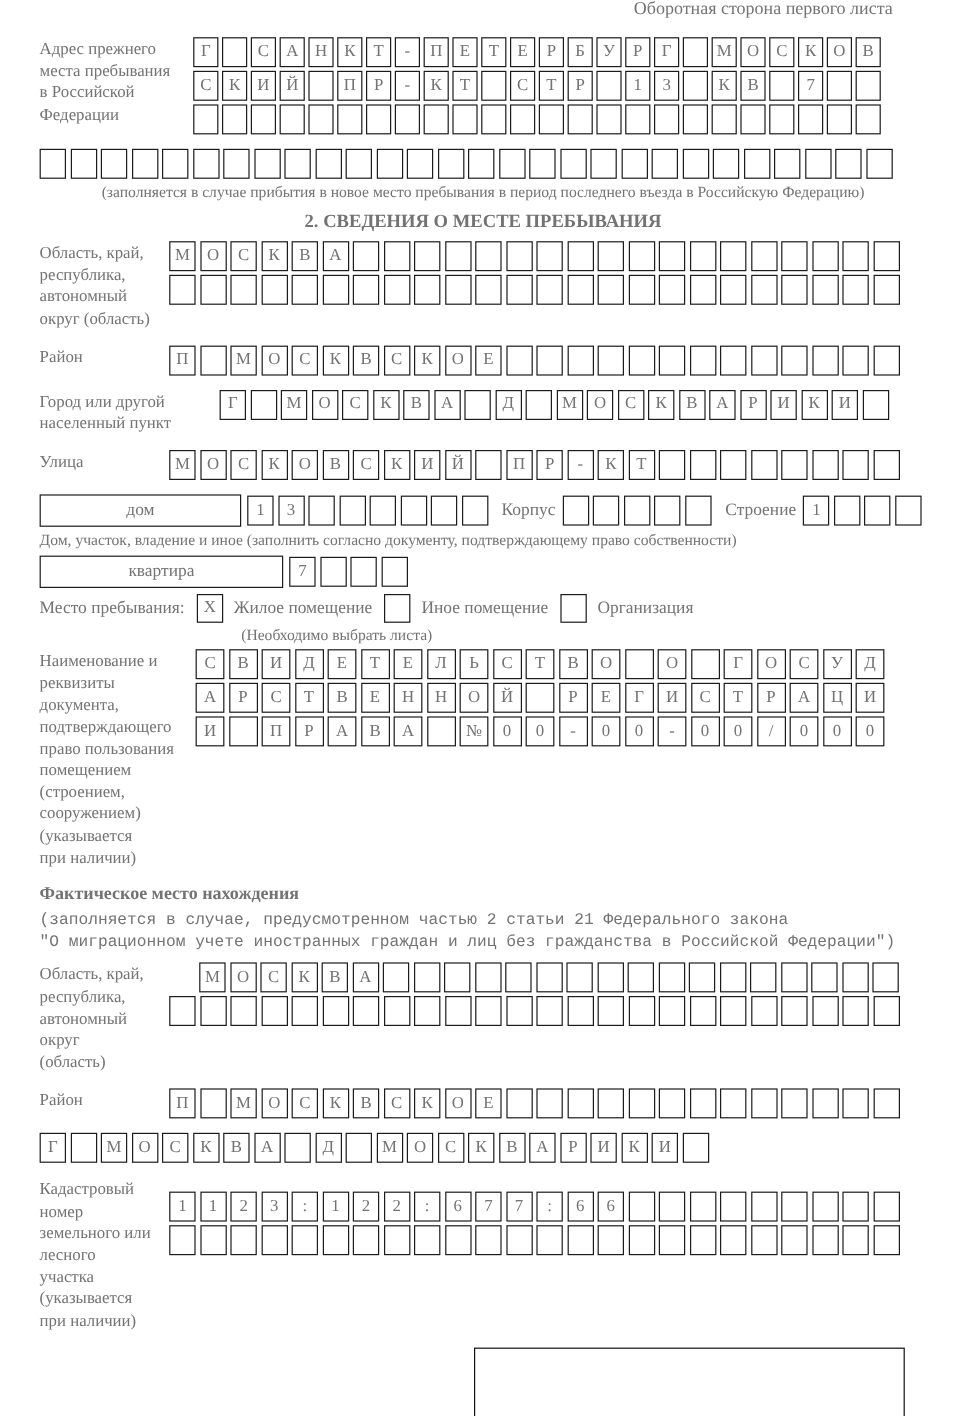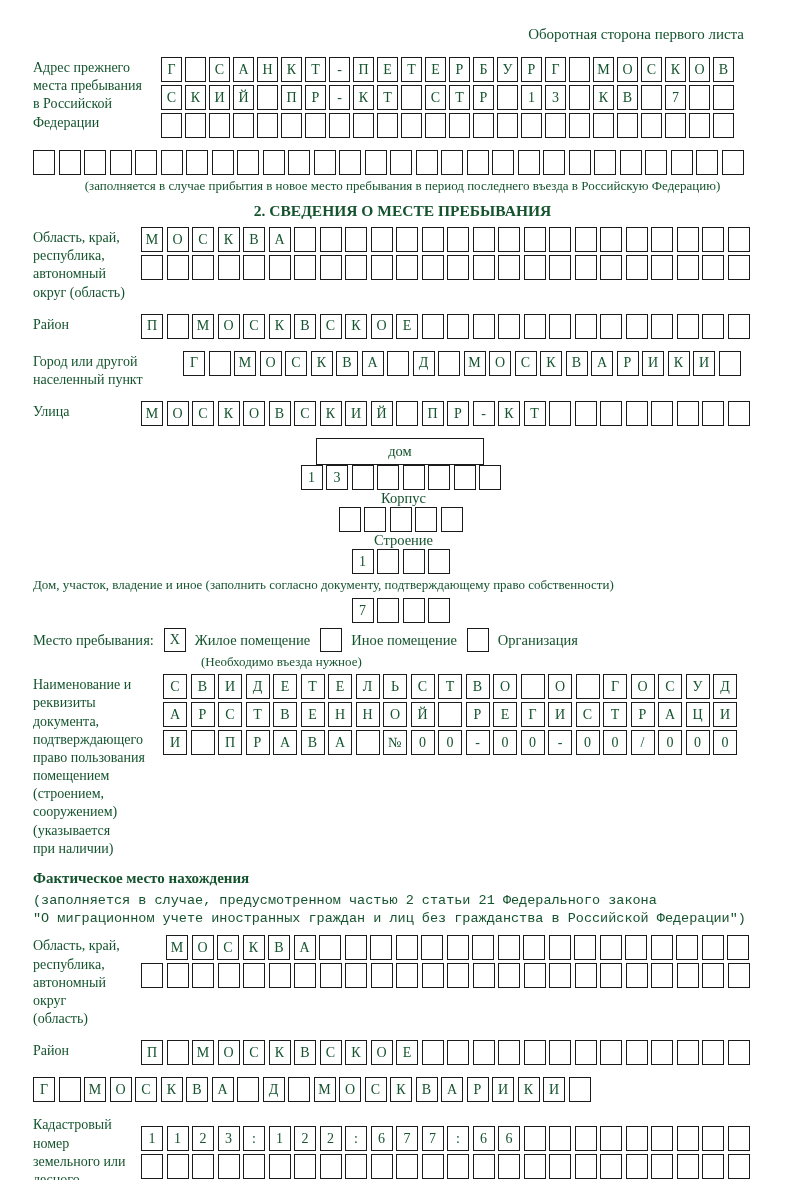--- a/index.html
+++ b/index.html
@@ -1,18 +1,18 @@
 <!DOCTYPE html>
 <html><head>
 <meta charset="utf-8">
 <style>
   html,body{margin:0;padding:0;background:#ffffff;}
   .sheet{
     width:800px;height:1180px;box-sizing:border-box;
-    padding:26px 28px 0 33px;background:#ffffff;color:#14532d;
+    padding:0 28px 0 33px;background:#ffffff;color:#737373;
     font-family:"Liberation Serif", serif;overflow:hidden;
   }
   .side-note{text-align:right;font-size:15px;padding-right:28px;margin-bottom:14px;}
   .fieldrow{display:flex;margin-bottom:12px;}
   .lbl{flex:0 0 auto;font-size:14px;line-height:1.3;white-space:pre-line;padding-top:2px;}
   .w128{width:128px}.w108{width:108px}.w150{width:150px}.w130{width:130px}
   .rows{display:flex;flex-direction:column;gap:3px;}
   .cellrow{display:flex;}
   .cell{
     box-sizing:border-box;flex:0 0 auto;width:22px;height:25px;
@@ -20,21 +20,21 @@
     display:flex;align-items:center;justify-content:center;
     font-size:14px;line-height:1;
   }
   .tight .cell{width:21px;margin-right:3px;}
   .wide .cell{width:24px;margin-right:3.5px;}
   .ind1{margin-left:25px;}
   .mt12{margin-top:12px;}
   .full-row{margin-top:1px;margin-bottom:3px;}
   .center-note{text-align:center;font-size:13px;margin:2px 0 4px;}
   .sec-title{text-align:center;font-weight:bold;font-size:15.5px;margin:8px 0 7px;}
-  .house-row{display:flex;align-items:center;margin:2px 0 2px;flex-direction:column;}
+  .house-row{display:flex;align-items:center;margin:2px 0 2px;}
   .named-box{box-sizing:border-box;border:1.7px solid #1b1b1b;height:27px;
     display:flex;align-items:center;justify-content:center;font-size:14.5px;flex:0 0 auto;background:#fff;}
   .box-dom{width:168px;margin-right:5px;}
   .box-kv{width:203px;margin-right:5px;}
   .mid-lbl{font-size:14.5px;margin:0 6px 0 8px;flex:0 0 auto;}
   .small-note{font-size:13px;margin:3px 0 5px;}
   .stay-row{display:flex;align-items:center;font-size:14.5px;margin-top:5px;}
   .cb{box-sizing:border-box;width:22px;height:24px;border:1.6px solid #1b1b1b;background:#fff;
     display:flex;align-items:center;justify-content:center;font-size:14px;flex:0 0 auto;
     margin-left:10px;margin-right:9px;}
@@ -344,38 +344,39 @@
     <span class="cellrow">
         <span class="cell">1</span>
         <span class="cell"></span>
         <span class="cell"></span>
         <span class="cell"></span>
       </span>
   </div>
   <div class="small-note">Дом, участок, владение и иное (заполнить согласно документу, подтверждающему право собственности)</div>
 
   <div class="house-row">
+    <span class="named-box box-kv">квартира</span>
     <span class="cellrow">
         <span class="cell">7</span>
         <span class="cell"></span>
         <span class="cell"></span>
         <span class="cell"></span>
       </span>
   </div>
 
   <div class="stay-row">
     <span>Место пребывания:</span>
     <span class="cb">X</span>
     <span class="opt">Жилое помещение</span>
     <span class="cb"></span>
     <span class="opt">Иное помещение</span>
     <span class="cb"></span>
     <span class="opt">Организация</span>
   </div>
-  <div class="choose-note">(Необходимо въезда нужное)</div>
+  <div class="choose-note">(Необходимо выбрать листа)</div>
 
   <div class="fieldrow">
     <div class="lbl w130">Наименование и реквизиты
 документа, подтверждающего
 право пользования
 помещением (строением,
 сооружением) (указывается
 при наличии)</div>
     <div class="rows">
       <div class="cellrow wide">

